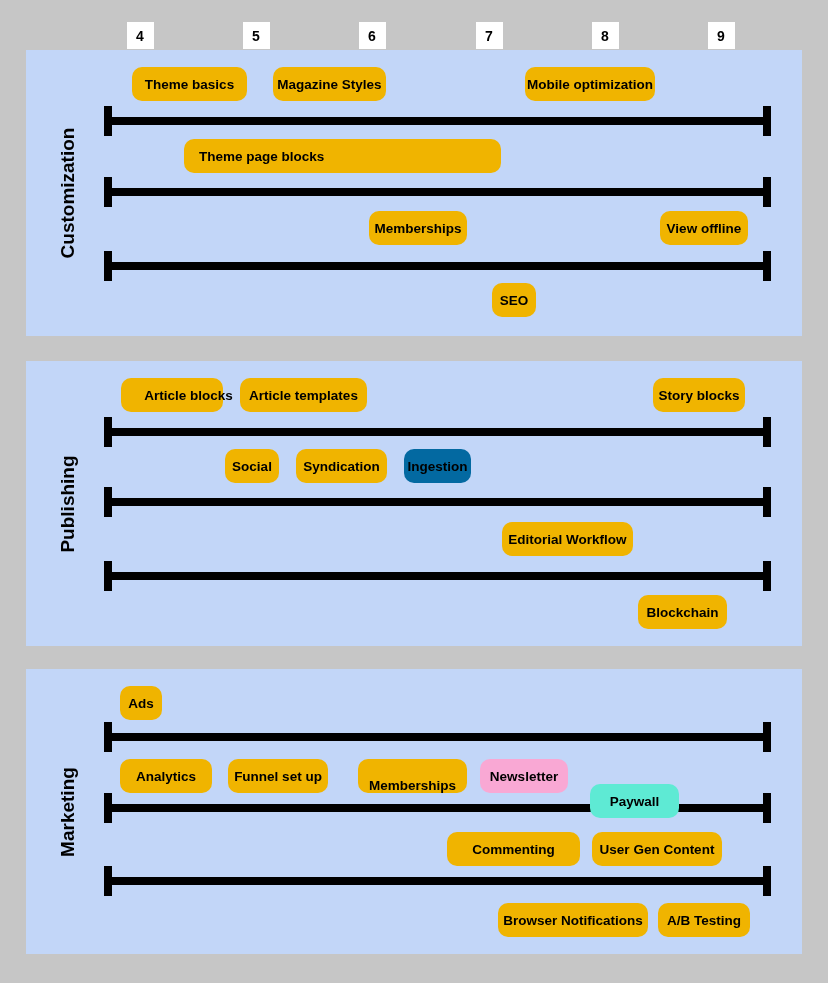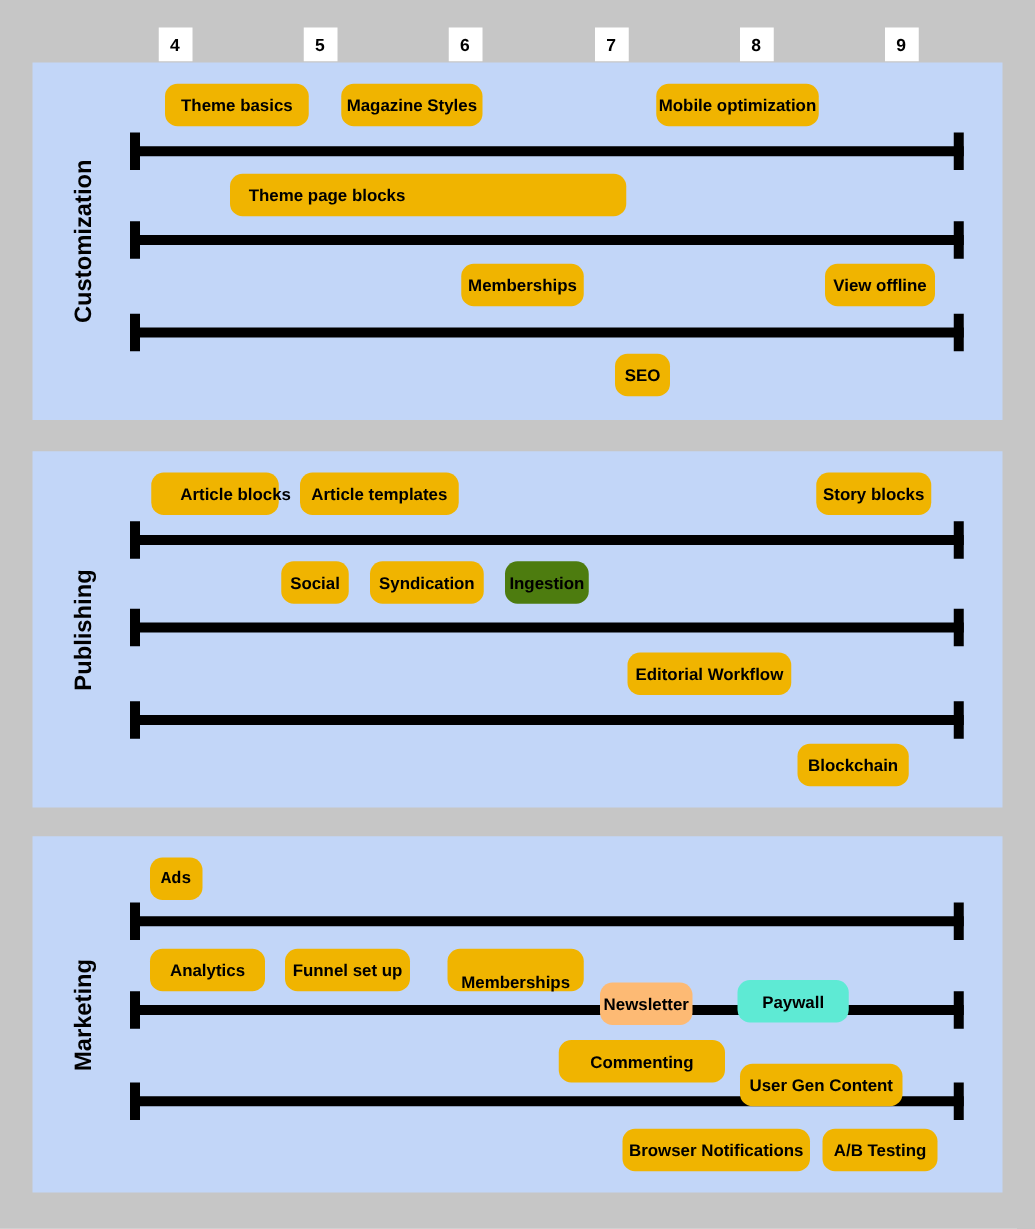--- a/index.html
+++ b/index.html
@@ -170,21 +170,21 @@
     </div>
     <div class="task" style="left: 653px; top: 378px; width: 92px; background: rgb(240, 180, 0);">
       <span>Story blocks</span>
     </div>
     <div class="task" style="left: 225px; top: 449px; width: 54px; background: rgb(240, 180, 0);">
       <span>Social</span>
     </div>
     <div class="task" style="left: 296px; top: 449px; width: 91px; background: rgb(240, 180, 0); justify-content: center;">
       <span>Syndication</span>
     </div>
-    <div class="task" style="left: 404px; top: 449px; width: 67px; background: #4d7c0f;">
+    <div class="task" style="left: 404px; top: 449px; width: 67px; background: #0369a1;">
       <span>Ingestion</span>
     </div>
     <div class="task" style="left: 502px; top: 522px; width: 131px; background: rgb(240, 180, 0);">
       <span>Editorial Workflow</span>
     </div>
     <div class="task" style="left: 638px; top: 595px; width: 89px; background: rgb(240, 180, 0); align-items: center;">
       <span>Blockchain</span>
     </div>
     <div class="panel" style="top: 669px; height: 285px; background: rgb(194, 214, 248);">
       <div class="panel-label" style="left: 42px; top: 142.5px;">Marketing</div>
@@ -197,42 +197,42 @@
     <div class="tbar" style="left: 104px; width: 667px; top: 793px;">
       <div class="tbar-line" style="background: rgb(0, 0, 0);"></div>
       <div class="tbar-cap left" style="background: rgb(0, 0, 0);"></div>
       <div class="tbar-cap right" style="background: rgb(0, 0, 0);"></div>
     </div>
     <div class="tbar" style="left: 104px; width: 667px; top: 866px;">
       <div class="tbar-line" style="background: rgb(0, 0, 0);"></div>
       <div class="tbar-cap left" style="background: rgb(0, 0, 0);"></div>
       <div class="tbar-cap right" style="background: rgb(0, 0, 0);"></div>
     </div>
-    <div class="task" style="left: 120px; top: 686px; width: 42px; background: rgb(240, 180, 0); font-family: Liberation Mono, monospace;">
+    <div class="task" style="left: 120px; top: 686px; width: 42px; background: rgb(240, 180, 0);">
       <span>Ads</span>
     </div>
     <div class="task" style="left: 120px; top: 759px; width: 92px; background: rgb(240, 180, 0);">
       <span>Analytics</span>
     </div>
     <div class="task" style="left: 228px; top: 759px; width: 100px; background: rgb(240, 180, 0);">
       <span>Funnel set up</span>
     </div>
     <div class="task" style="left: 358px; top: 759px; width: 109px; background: rgb(240, 180, 0); align-items: flex-end;">
       <span>Memberships</span>
     </div>
-    <div class="task" style="left: 480px; top: 759px; width: 74px; background: #fdba74; margin-top: 27px;">
+    <div class="task" style="left: 480px; top: 759px; width: 88px; background: #f9a8d4;">
       <span>Newsletter</span>
     </div>
     <div class="task" style="left: 590px; top: 784px; width: 89px; background: #5eead4;">
       <span>Paywall</span>
     </div>
     <div class="task" style="left: 447px; top: 832px; width: 133px; background: rgb(240, 180, 0);">
       <span>Commenting</span>
     </div>
-    <div class="task" style="left: 592px; top: 851px; width: 130px; background: rgb(240, 180, 0);">
+    <div class="task" style="left: 592px; top: 832px; width: 130px; background: rgb(240, 180, 0);">
       <span>User Gen Content</span>
     </div>
     <div class="task" style="left: 498px; top: 903px; width: 150px; background: rgb(240, 180, 0);">
       <span>Browser Notifications</span>
     </div>
     <div class="task" style="left: 658px; top: 903px; width: 92px; background: rgb(240, 180, 0);">
       <span>A/B Testing</span>
     </div>
   </div>
 

